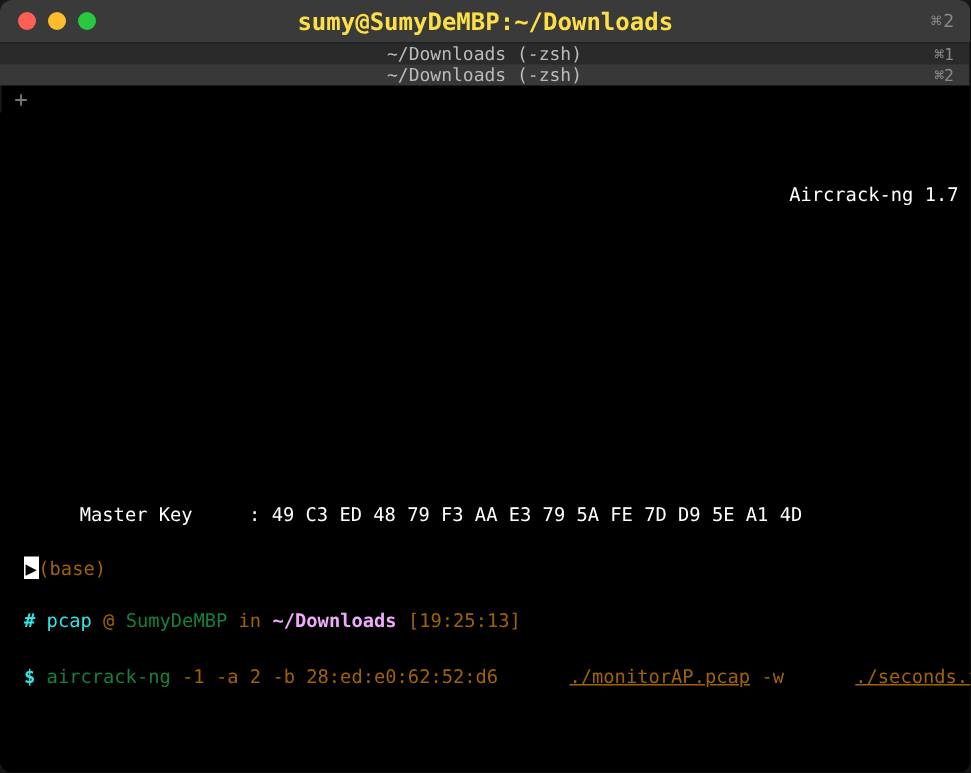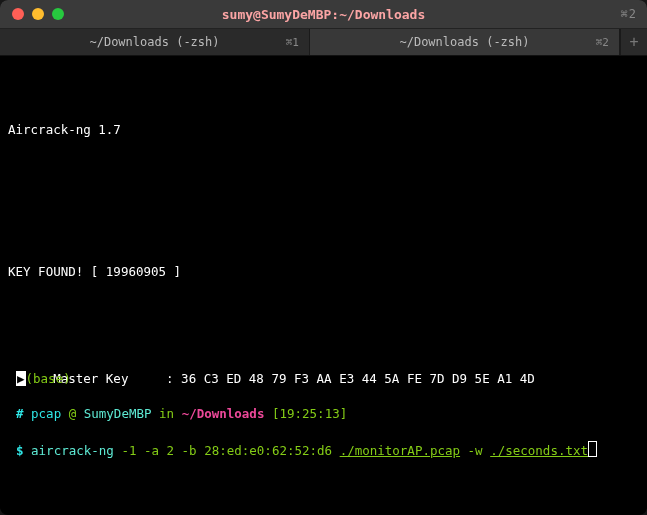--- a/index.html
+++ b/index.html
@@ -3,35 +3,35 @@
 <meta charset="utf-8">
 <style>
   html,body{margin:0;padding:0;background:#1a1a1a;}
   .window{width:647px;height:515px;background:#000;border-radius:8px;overflow:hidden;font-family:Menlo,Monaco,Consolas,monospace;box-shadow:0 10px 40px rgba(0,0,0,.5);position:relative;}
   .titlebar{height:28px;background:#3a3a3a;display:flex;align-items:center;position:relative;border-bottom:1px solid #222;}
   .traffic{display:flex;gap:8px;position:absolute;left:12px;top:8px;}
   .dot{width:12px;height:12px;border-radius:50%;}
   .dot.r{background:#ff5f56;}
   .dot.y{background:#ffbd2e;}
   .dot.g{background:#27c93f;}
-  .title{flex:1;text-align:center;color:#fca5a5;font-size:13px;font-weight:600;}
+  .title{flex:1;text-align:center;color:#fde047;font-size:16px;font-weight:600;}
   .title-icons{position:absolute;right:10px;color:#888;font-size:12px;letter-spacing:1px;}
-  .tabbar{height:26px;background:#2a2a2a;display:flex;border-bottom:1px solid #111;}
+  .tabbar{height:26px;background:#2a2a2a;display:flex;border-bottom:1px solid #111;flex-direction:column;}
   .tab{flex:1;display:flex;align-items:center;justify-content:center;color:#bbb;font-size:12px;position:relative;border-right:1px solid #1a1a1a;}
   .tab.active{background:#383838;}
   .tab .badge{position:absolute;right:10px;color:#888;font-size:11px;}
   .tabadd{width:26px;display:flex;align-items:center;justify-content:center;color:#777;font-size:15px;border-left:1px solid #1a1a1a;}
   .term{padding:12px 8px 6px 8px;color:#fff;font-size:12.5px;line-height:1.42;white-space:pre;}
-  .center{text-align:left;}
+  .center{text-align:right;}
   .cyan{color:#2fe6e6;}
-  .green{color:#5eead4;}
-  .yellow{color:#ec4899;}
+  .green{color:#15803d;}
+  .yellow{color:#f0abfc;}
   .bold{font-weight:700;}
-  .white{color:#84cc16;}
-  .underline{text-decoration:underline;}
+  .white{color:#a16207;}
+  .underline{text-decoration:underline;margin-left:40px;}
   .invert{background:#fff;color:#000;padding:0 1px;}
   .prompt-block{position:absolute;bottom:14px;left:8px;right:8px;}
   .caret{display:inline-block;width:7px;height:14px;border:1px solid #fff;vertical-align:-2px;}
 </style>
 </head>
 <body>
 
 <div class="window">
 
   <div class="titlebar">
@@ -55,24 +55,23 @@
     </div>
     <div class="tabadd">+</div>
   </div>
 
   <div class="term">
 <div> </div>
 <div class="center">Aircrack-ng 1.7</div>
 <div> </div>
 <div> </div>
 <div> </div>
-<div class="center">KEY FOUND! [ 19960905 ]</div>
 <div> </div>
 <div> </div>
-<div>      <span>Master Key</span>     : <span>36 C3 ED 48 79 F3 AA E3 44 5A FE 7D D9 5E A1 4D</span></div>
+<div>      <span>Master Key</span>     : <span>49 C3 ED 48 79 F3 AA E3 79 5A FE 7D D9 5E A1 4D</span></div>
 <div> </div>
 
 
 
 
 
 
   </div>
 
   <div class="term prompt-block">

